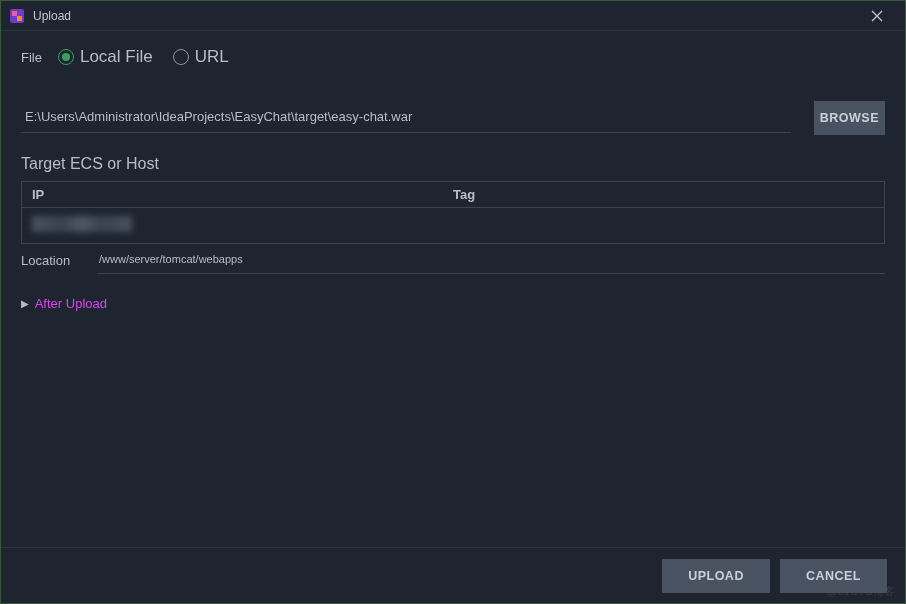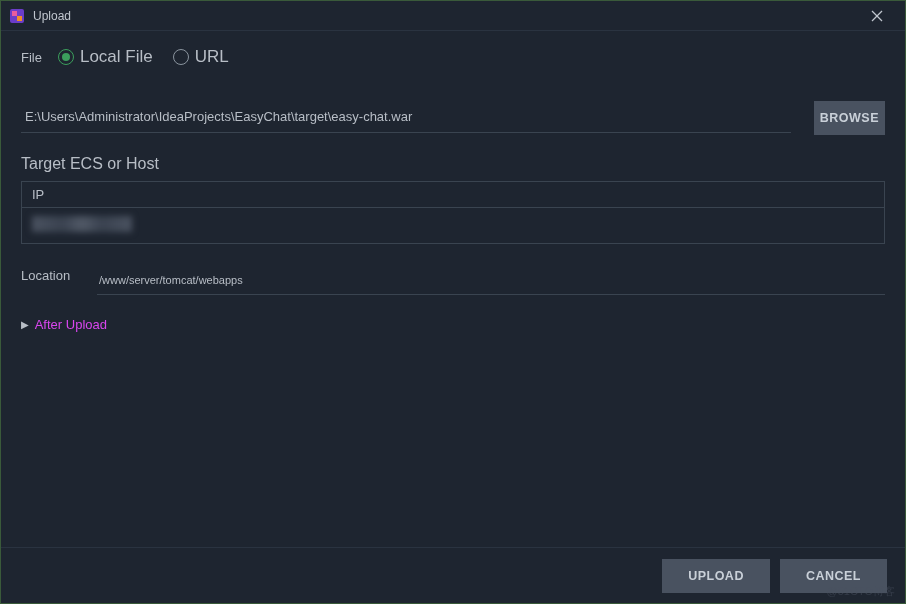--- a/index.html
+++ b/index.html
@@ -125,21 +125,22 @@
       letter-spacing: 0.5px;
       cursor: pointer;
     }
     .section-label {
       color: #b8bec6;
       font-size: 16px;
       margin-bottom: 8px;
     }
     .table {
       border: 1px solid #3a4450;
-      margin-bottom: 24px;
+      margin-bottom: 3px;
+      font-weight: bold;
     }
     .table-header {
       display: flex;
       border-bottom: 1px solid #3a4450;
       padding: 5px 10px;
     }
     .table-col-ip {
       width: 50%;
       color: #b8bec6;
       font-size: 13px;
@@ -156,20 +157,21 @@
     }
     .blurred-ip {
       display: inline-block;
       width: 100px;
       height: 16px;
       background: linear-gradient(90deg, #4a5260 0%, #3a4250 30%, #505866 50%, #3a4250 70%, #4a5260 100%);
       filter: blur(3px);
     }
     .location-row {
       display: flex;
+      align-items: center;
       gap: 16px;
       margin-bottom: 22px;
     }
     .location-label {
       color: #b8bec6;
       font-size: 13px;
       min-width: 60px;
     }
     .location-input {
       flex: 1;
@@ -268,20 +270,21 @@
 
   <div class="path-row">
     <input class="path-input" type="text" value="E:\Users\Administrator\IdeaProjects\EasyChat\target\easy-chat.war" style="">
     <button class="browse-btn">BROWSE</button>
   </div>
 
   <div class="section-label">Target ECS or Host</div>
   <div class="table">
     <div class="table-header">
       <div class="table-col-ip">IP</div>
+      <div class="table-col-tag">Tag</div>
     </div>
     <div class="table-row">
       <div class="table-col-ip">
         <span class="blurred-ip"></span>
       </div>
       <div class="table-col-tag"></div>
     </div>
   </div>
 
   <div class="location-row">

